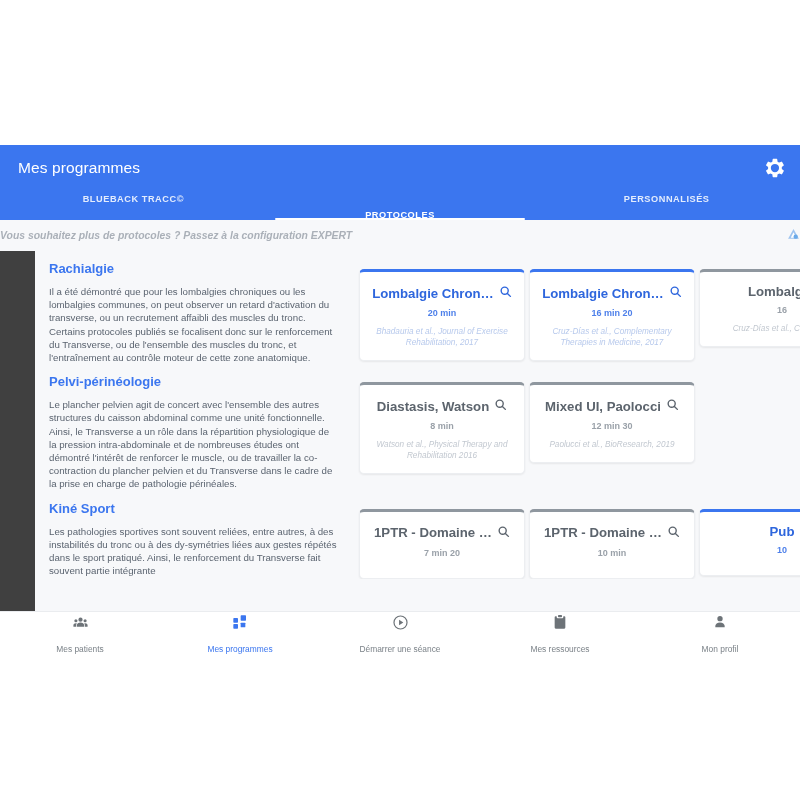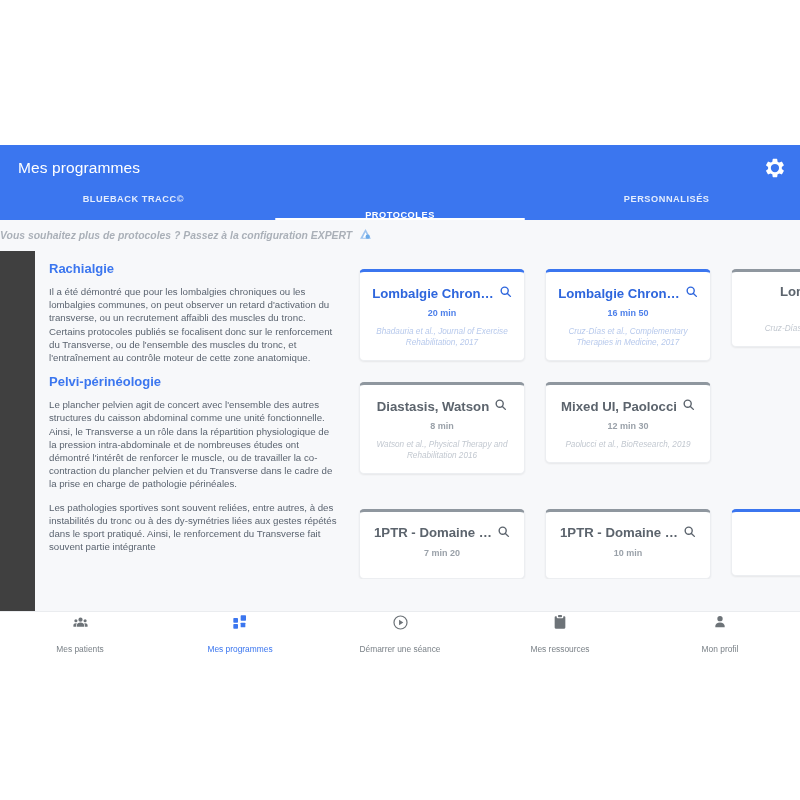--- a/index.html
+++ b/index.html
@@ -62,21 +62,21 @@
     left: 8px; right: 8px; bottom: 0;
     height: 2.5px;
     background: #ffffff;
     border-radius: 2px;
   }
 
   
   .promo {
     height: 31px;
     background: #f7f8fa;
-    display: flex; align-items: center; justify-content: flex-start;
+    display: flex; align-items: center; justify-content: space-between;
     gap: 7px;
   }
   .promo-text {
     color: #aab0b8;
     font-size: 10.4px;
     font-style: italic;
     font-weight: bold;
     cursor: pointer;
   }
 
@@ -103,21 +103,21 @@
   }
   .section-desc {
     color: #5b6470;
     font-size: 9.7px;
     line-height: 13.2px;
   }
   .cards-rail {
     flex: 1;
     display: flex;
     align-items: flex-start;
-    gap: 20px;
+    gap: 4px;
     padding: 18px 0 0 6px;
     overflow: hidden;
   }
 
   
   .card {
     flex: 0 0 166px;
     width: 166px;
     background: #ffffff;
     border-radius: 5px;
@@ -240,21 +240,21 @@
         <div class="card accent">
           <div class="card-title-row">
             <span class="card-title">Lombalgie Chron…</span>
             <span class="mag-icon">
               <svg width="13" height="13" viewBox="0 0 24 24" fill="none" stroke="#2e66dd" stroke-width="2.6" aria-hidden="true">
                 <circle cx="10.5" cy="10.5" r="6.5"></circle>
                   <line x1="15.5" y1="15.5" x2="21" y2="21" stroke-linecap="round"></line>
               </svg>
             </span>
           </div>
-          <div class="card-duration">16 min 50</div>
+          <div class="card-duration">16 min 20</div>
           <div class="card-citation">Cruz-Días et al., Complementary Therapies in Medicine, 2017</div>
         </div>
 
         <div class="card">
           <div class="card-title-row">
             <span class="card-title">Lombalg…</span>
           </div>
           <div class="card-duration">16</div>
           <div class="card-citation">Cruz-Días et al., Com Medi</div>
         </div>
@@ -295,20 +295,21 @@
           </div>
           <div class="card-duration">12 min 30</div>
           <div class="card-citation">Paolucci et al., BioResearch, 2019</div>
         </div>
 
       </div>
     </div>
 
     <div class="section">
       <div class="section-left">
+        <div class="section-title">Kiné Sport</div>
         <div class="section-desc">Les pathologies sportives sont souvent reliées, entre autres, à des instabilités du tronc ou à des dy-symétries liées aux gestes répétés dans le sport pratiqué.
 Ainsi, le renforcement du Transverse fait souvent partie intégrante</div>
       </div>
       <div class="cards-rail">
 
         <div class="card">
           <div class="card-title-row">
             <span class="card-title">1PTR - Domaine …</span>
             <span class="mag-icon">
               <svg width="13" height="13" viewBox="0 0 24 24" fill="none" stroke="#5c646d" stroke-width="2.6" aria-hidden="true">

